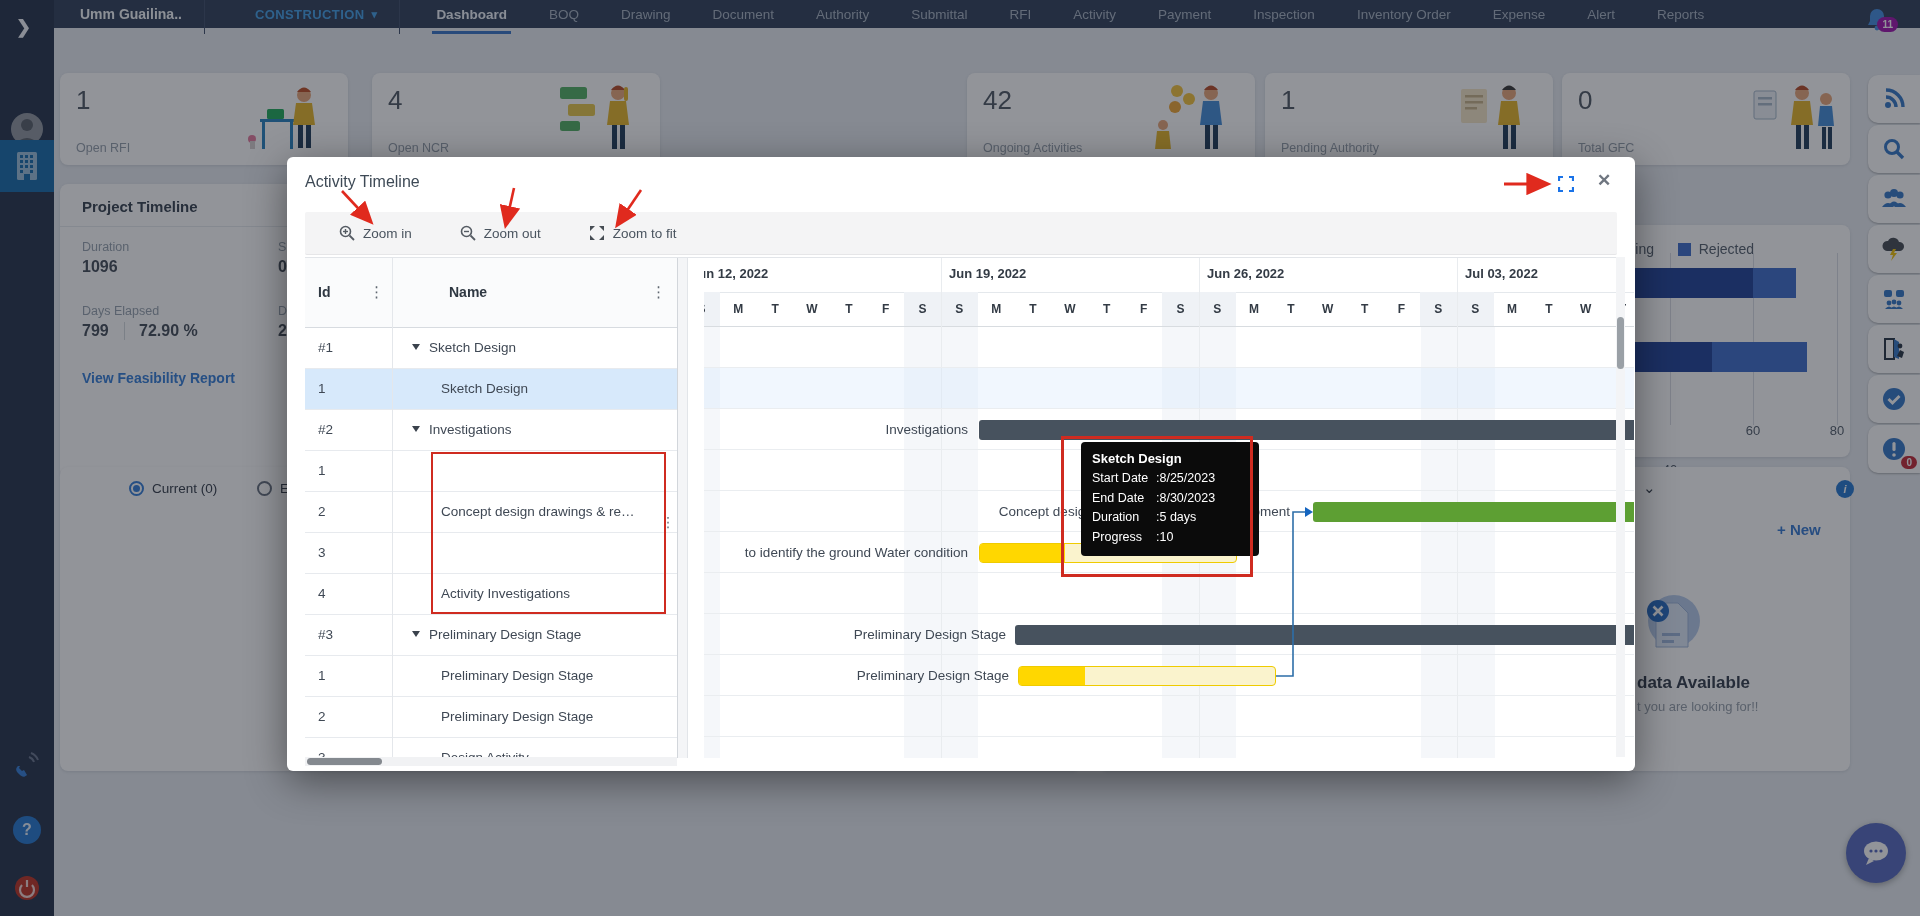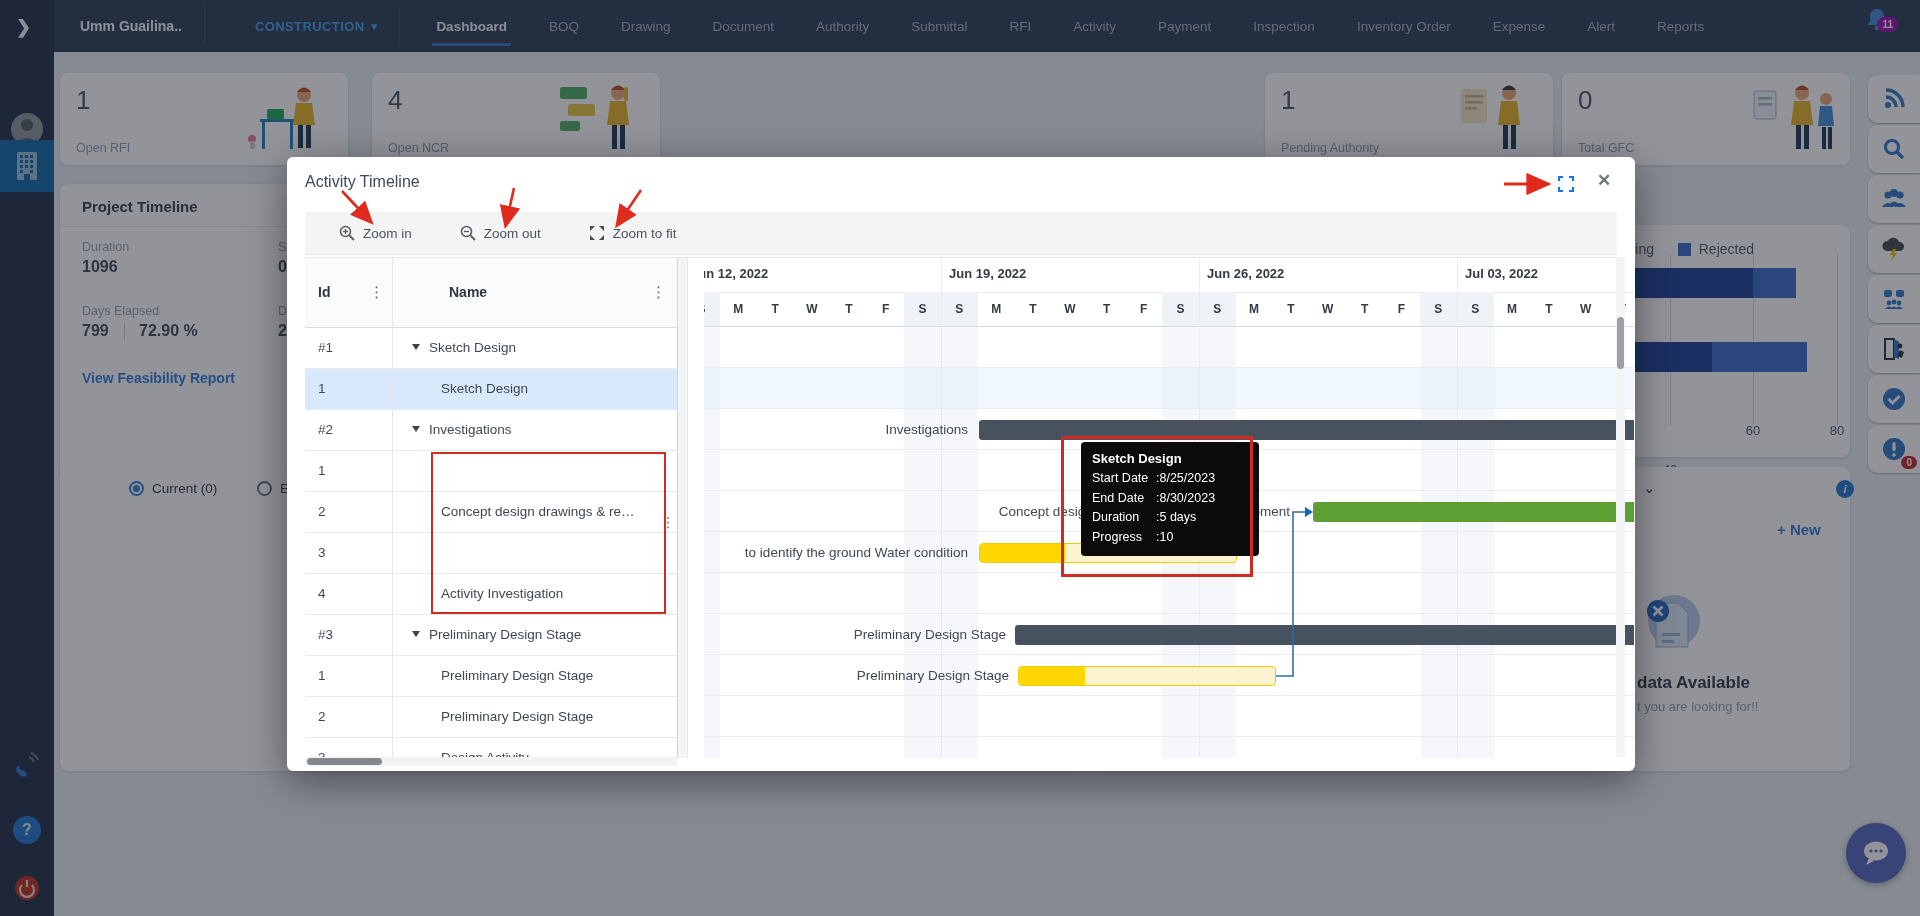--- a/index.html
+++ b/index.html
@@ -4,21 +4,21 @@
 <style>
   html,body{margin:0;padding:0;background:#444;font-family:"Liberation Sans",sans-serif;}
   .canvas{position:relative;width:1920px;height:916px;overflow:hidden;background:#e9edf2;}
   
   .sidebar{position:absolute;left:0;top:0;width:54px;height:916px;background:#2c3950;z-index:2;}
   .sb-chevron{position:absolute;left:16px;top:16px;color:#f2f5f9;font-size:18px;font-weight:700;cursor:pointer;}
   .avatar{position:absolute;left:11px;top:113px;width:32px;height:32px;border-radius:50%;background:#949aa3;overflow:hidden;}
   .sb-tile{position:absolute;left:0;top:140px;width:54px;height:52px;background:#1e6fad;display:flex;align-items:center;justify-content:center;}
   .sb-ic{position:absolute;left:50%;transform:translateX(-50%);display:flex;align-items:center;justify-content:center;}
   
-  .topnav{position:absolute;left:54px;top:0;width:1866px;height:52px;background:#37465f;display:flex;align-items:center;z-index:2;}
+  .topnav{position:absolute;left:54px;top:0;width:1866px;height:28px;background:#37465f;display:flex;align-items:center;z-index:2;}
   .proj{color:#f4f7fa;font-size:14px;font-weight:700;margin-left:26px;}
   .navdiv{width:1px;height:40px;background:#46556f;margin:0 22px;}
   .module{color:#4aa3e8;font-size:13px;font-weight:700;letter-spacing:.4px;display:flex;align-items:center;gap:7px;cursor:pointer;margin-left:28px;}
   .module .mcaret{font-size:11px;}
   .tabs{display:flex;gap:42px;margin-left:24px;align-items:center;height:40px;}
   .tab{color:#aab5c4;font-size:13.5px;height:40px;display:flex;align-items:center;cursor:pointer;position:relative;white-space:nowrap;}
   .tab.active{color:#eef3f9;font-weight:600;}
   .tab.active:after{content:"";position:absolute;left:-4px;right:-4px;bottom:0;height:3px;background:#3e78c9;}
   .bell{position:absolute;right:32px;top:7px;cursor:pointer;}
   .bellbadge{position:absolute;right:-10px;top:10px;background:#a21caf;color:#fff;font-size:10px;font-weight:700;border-radius:9px;padding:2px 5px;}
@@ -213,20 +213,36 @@
         <rect x="14" y="25" width="27" height="12" rx="2.5" fill="#e8c94f"></rect>
         <rect x="6" y="42" width="20" height="10" rx="2.5" fill="#58b368"></rect>
       <circle cx="64" cy="14" r="7" fill="#eaa97e"></circle>
         <path d="M57 11 q7 -9 14 0 z" fill="#b8502e"></path>
       <path d="M56 22 h16 l3 24 h-22 z" fill="#e8b931"></path>
         <rect x="70" y="8" width="4" height="14" rx="2" fill="#e8b931"></rect>
       <rect x="58" y="46" width="5" height="24" fill="#27425f"></rect>
         <rect x="66" y="46" width="5" height="24" fill="#27425f"></rect>
     </svg>
   </div>
+  <div class="card stat" style="left:967px;">
+    <div class="num">42</div>
+    <div class="lbl">Ongoing Activities</div>
+    <svg width="96" height="80" viewBox="0 0 96 80">
+      <circle cx="28" cy="12" r="6" fill="#f4c542"></circle>
+        <circle cx="40" cy="20" r="6" fill="#f4c542"></circle>
+        <circle cx="26" cy="28" r="6" fill="#f1a93b"></circle>
+      <circle cx="62" cy="14" r="7" fill="#eaa97e"></circle>
+        <path d="M55 11 q7 -9 14 0 z" fill="#b8502e"></path>
+      <path d="M54 22 h16 l3 24 h-22 z" fill="#4a90d9"></path>
+      <rect x="56" y="46" width="5" height="24" fill="#27425f"></rect>
+        <rect x="64" y="46" width="5" height="24" fill="#27425f"></rect>
+      <circle cx="14" cy="46" r="5" fill="#eaa97e"></circle>
+        <path d="M8 52 h12 l2 18 h-16 z" fill="#e8b931"></path>
+    </svg>
+  </div>
   <div class="card stat" style="left:1265px;">
     <div class="num">1</div>
     <div class="lbl">Pending Authority</div>
     <svg width="96" height="80" viewBox="0 0 96 80">
       <rect x="14" y="10" width="26" height="34" rx="2" fill="#f6e7c8"></rect>
         <rect x="18" y="16" width="18" height="2.5" fill="#c9b58c"></rect>
         <rect x="18" y="22" width="18" height="2.5" fill="#c9b58c"></rect>
         <rect x="18" y="28" width="12" height="2.5" fill="#c9b58c"></rect>
       <circle cx="62" cy="14" r="7" fill="#eaa97e"></circle>
         <path d="M55 11 q7 -9 14 0 z" fill="#3c3c3c"></path>
@@ -456,21 +472,21 @@
           </div>
         <div class="trow">
             <div class="cid">2</div>
             <div class="cname"><span>Concept design drawings &amp; re…</span><span class="rowkebab">⋮</span></div>
           </div>
         <div class="trow">
             <div class="cid">3</div>
           </div>
         <div class="trow">
             <div class="cid">4</div>
-            <div class="cname"><span>Activity Investigation</span></div>
+            <div class="cname"><span>Activity Investigations</span></div>
           </div>
         <div class="trow parent">
             <div class="cid">#3</div>
             <div class="cname"><span class="caret"></span><span>Preliminary Design Stage</span></div>
           </div>
         <div class="trow">
             <div class="cid">1</div>
             <div class="cname"><span>Preliminary Design Stage</span></div>
           </div>
         <div class="trow">

